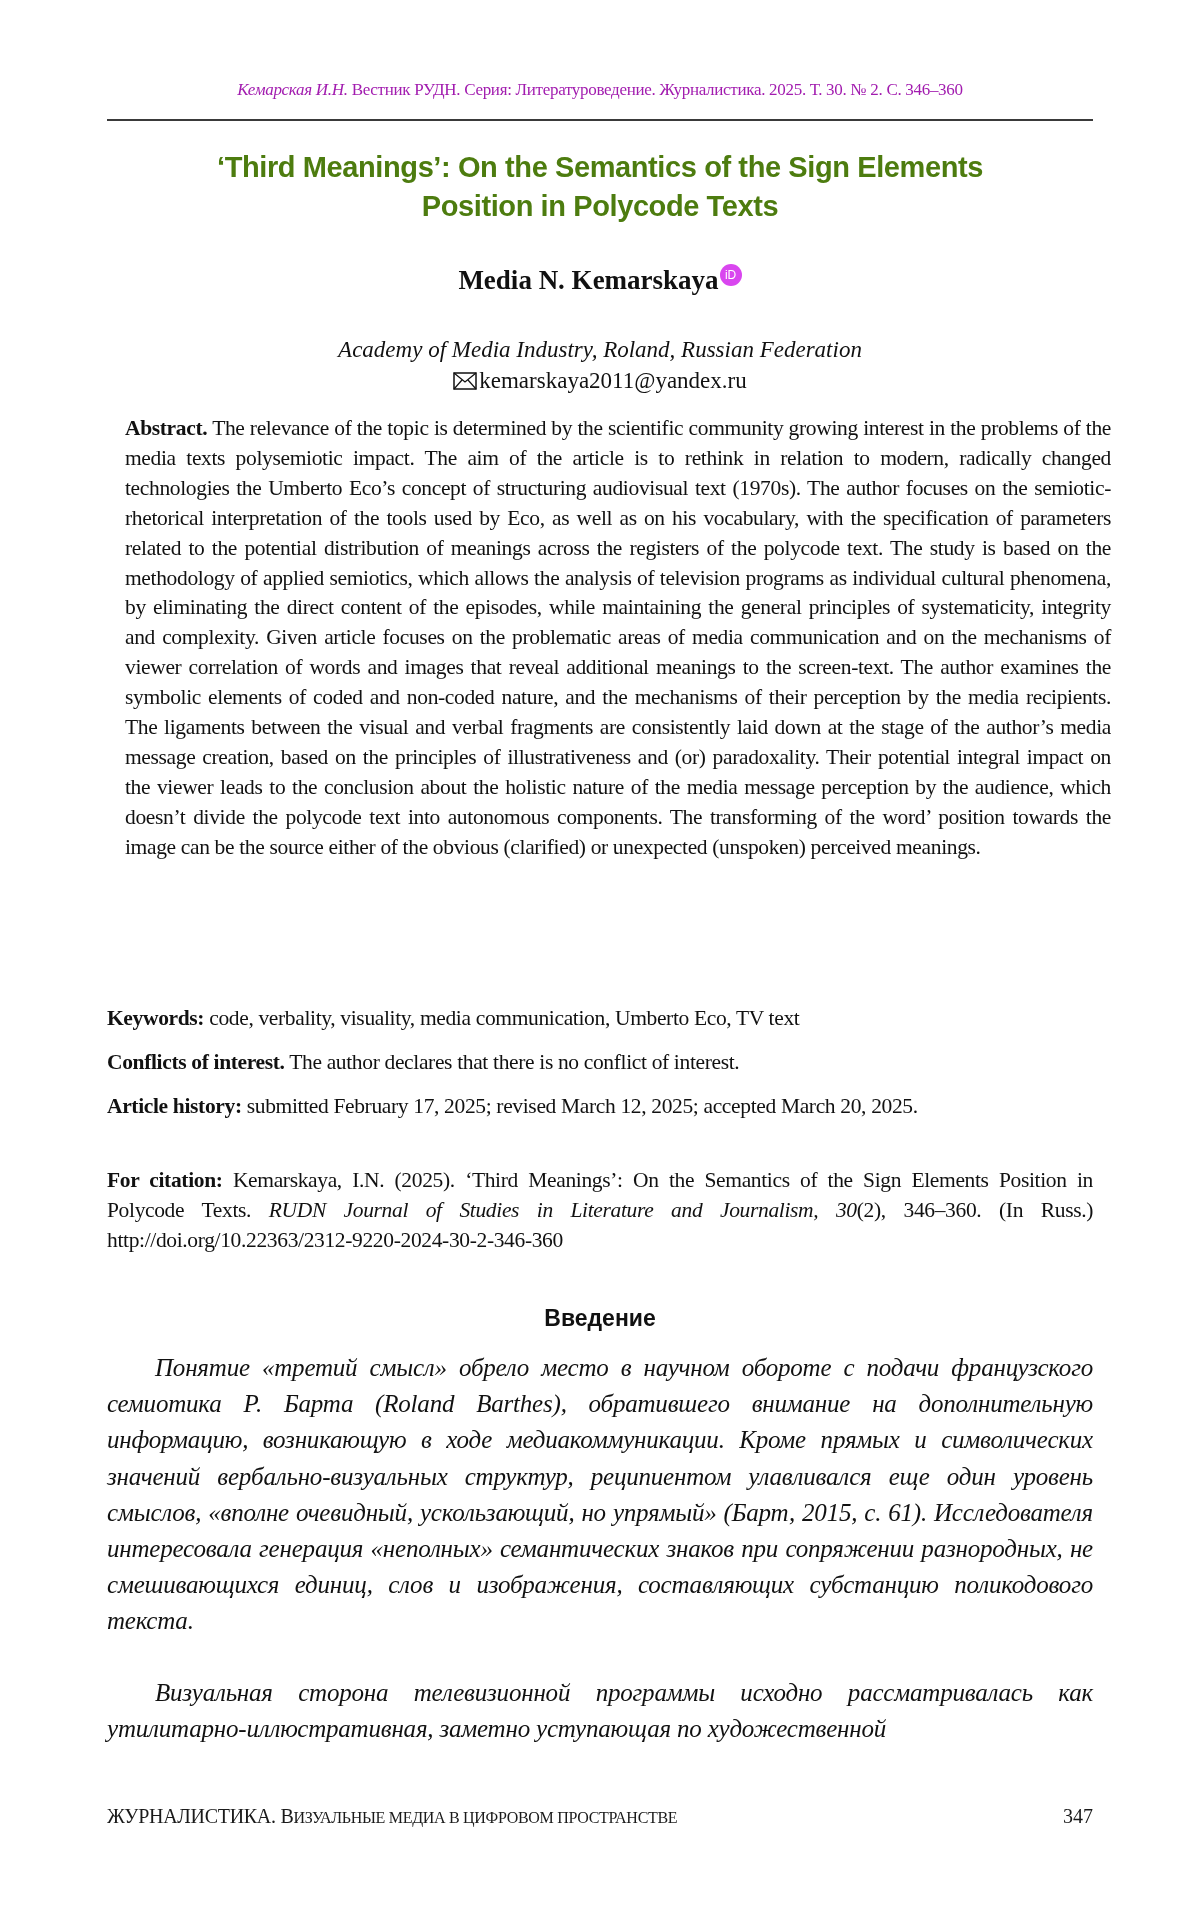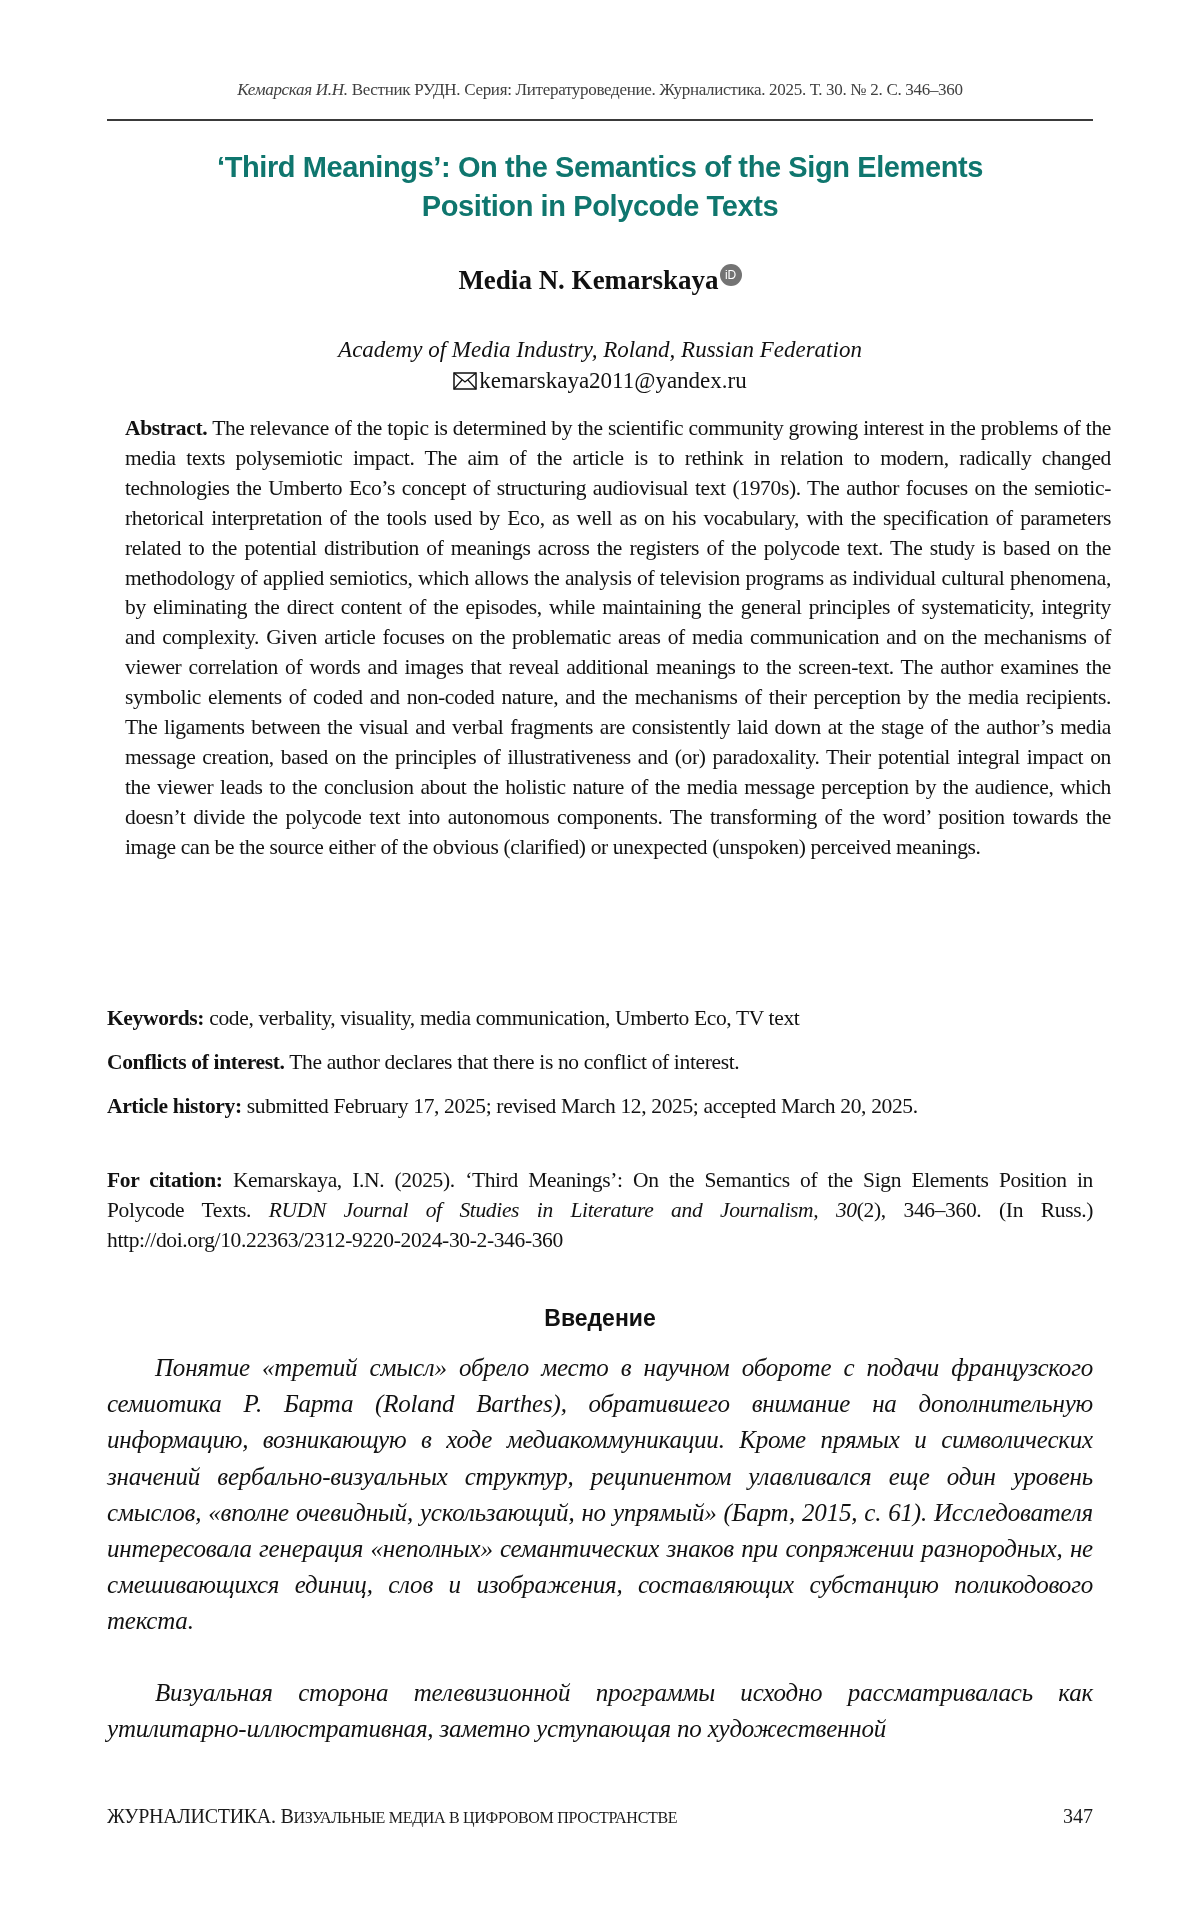--- a/index.html
+++ b/index.html
@@ -17,21 +17,21 @@
       height: 1906px;
     }
     .running-head {
       position: absolute;
       top: 80px;
       left: 0;
       width: 986px;
       text-align: center;
       font-size: 17px;
       letter-spacing: -0.3px;
-      color: #404040;
+      color: #a21caf;
     }
     .running-head .author { font-style: italic; }
     .head-rule {
       position: absolute;
       top: 119px;
       left: 0;
       width: 986px;
       height: 2px;
       background: #3a3a3a;
     }
@@ -39,38 +39,38 @@
       position: absolute;
       top: 148px;
       left: 0;
       width: 986px;
       text-align: center;
       font-family: "Liberation Sans", "DejaVu Sans", sans-serif;
       font-weight: bold;
       font-size: 29px;
       line-height: 39px;
       letter-spacing: -0.4px;
-      color: #0f766e;
+      color: #4d7c0f;
     }
     .author-name {
       position: absolute;
       top: 263px;
       left: 0;
       width: 986px;
       text-align: center;
       font-weight: bold;
       font-size: 27px;
       line-height: 34px;
     }
     .orcid {
       display: inline-block;
       width: 22px;
       height: 22px;
       border-radius: 50%;
-      background: #737373;
+      background: #d946ef;
       color: #ffffff;
       font-family: "Liberation Sans", sans-serif;
       font-size: 12px;
       font-weight: normal;
       line-height: 22px;
       text-align: center;
       vertical-align: 10px;
       margin-left: 1px;
     }
     .affiliation {

